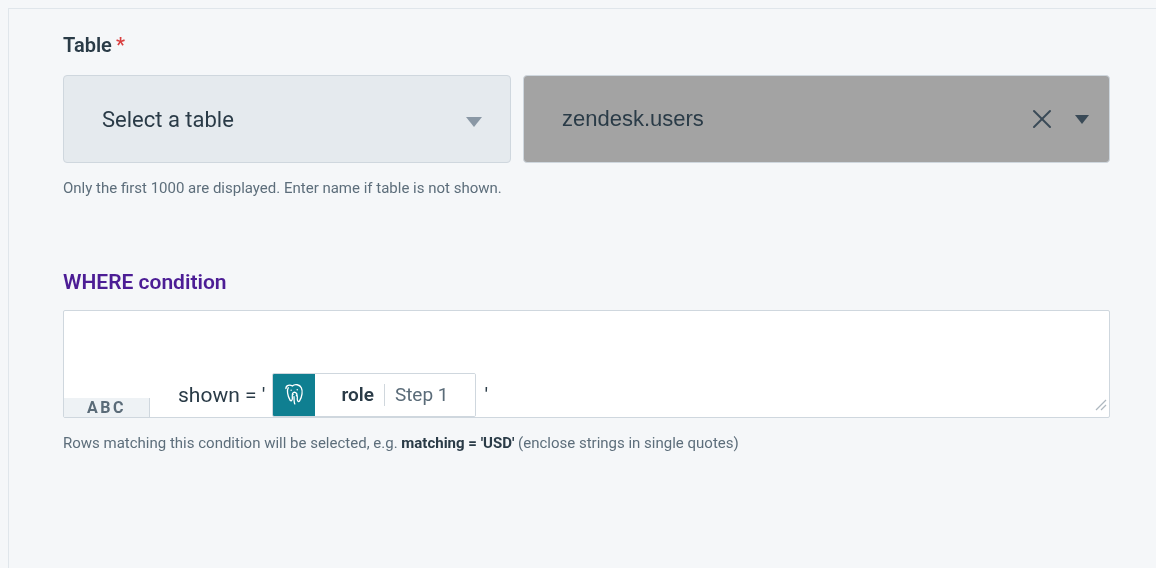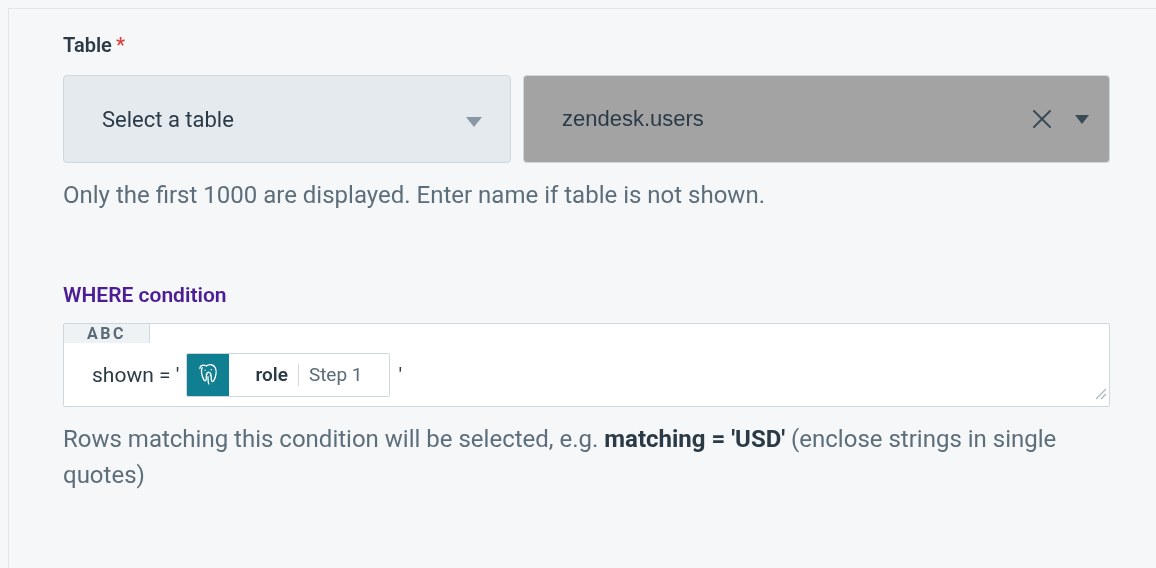--- a/index.html
+++ b/index.html
@@ -77,43 +77,42 @@
     color: #5a6b78;
   }
   .icon-btn {
     cursor: pointer;
     display: flex;
     align-items: center;
     justify-content: center;
     color: #3a4a57;
   }
   .helper-text {
-    font-size: 24px;
+    font-size: 15px;
     color: #5d6e7b;
     margin-top: 14px;
     line-height: 1.5;
   }
   .section-gap {
     height: 70px;
   }
   .where-label {
     font-size: 21px;
     font-weight: 600;
     color: #4c1d95;
     margin-bottom: 16px;
   }
   .where-box {
     display: flex;
-    align-items: flex-start;
+    align-items: flex-end;
     background: #ffffff;
     border: 1px solid #cfd7de;
     border-radius: 2px;
-    height: 84px;
+    height: 108px;
     position: relative;
-    flex-direction: column;
   }
   .abc-tab {
     width: 86px;
     background: #eef2f5;
     border-right: 1px solid #cfd7de;
     display: flex;
     align-items: center;
     justify-content: center;
     font-size: 16px;
     font-weight: 700;

